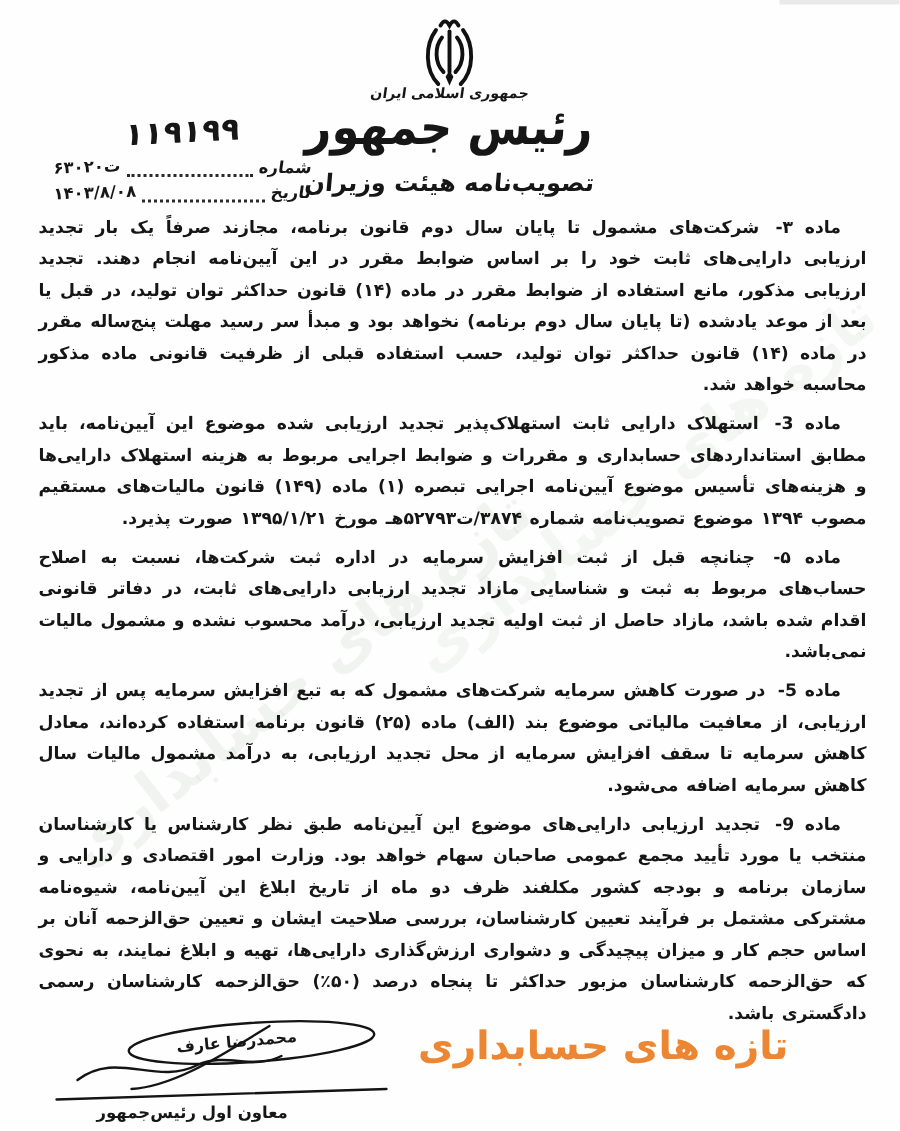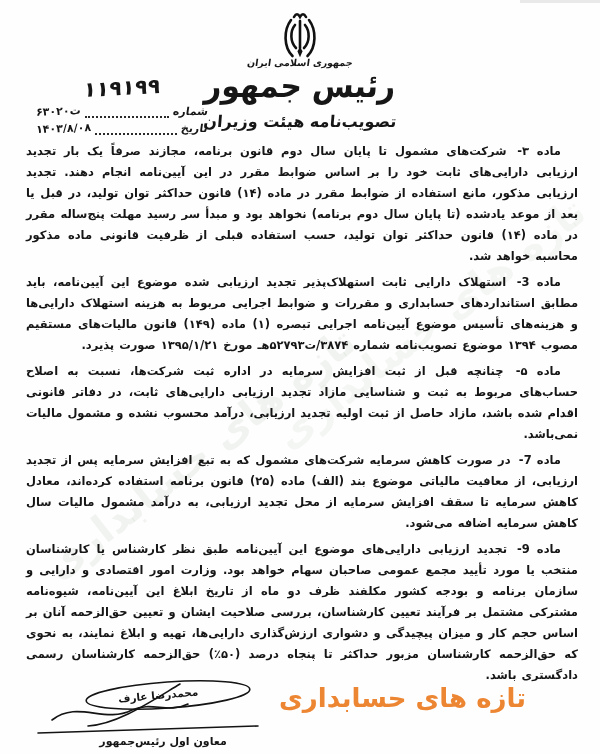--- a/index.html
+++ b/index.html
@@ -60,21 +60,21 @@
   .bg-watermark.w2 { top:300px; left:240px; color:rgba(115,145,105,0.07); }
 
   
   .signature { position:absolute; top:676px; left:30px; width:240px; height:74px; }
   .signature svg { position:absolute; top:0; left:0; }
   .sig-name {
     position:absolute; top:13px; left:88px; font-size:10.5px; font-weight:bold;
     transform:rotate(-5deg); white-space:nowrap;
   }
   .sig-title {
-    position:absolute; bottom:2px; left:0; width:82%; text-align:right;
+    position:absolute; bottom:2px; left:0; width:82%; text-align:center;
     font-size:11px; font-weight:bold;
   }
 
   
   .site-mark {
     position:absolute; top:683px; left:298px; width:228px; text-align:center;
     font-size:26px; font-weight:bold; color:#ED8633; white-space:nowrap;
   }
 </style>
 </head>
@@ -125,21 +125,21 @@
     </p>
     <p class="article">
       <span class="lbl">ماده 3-</span>
       <span>استهلاک دارایی ثابت استهلاک‌پذیر تجدید ارزیابی شده موضوع این آیین‌نامه، باید مطابق استانداردهای حسابداری و مقررات و ضوابط اجرایی مربوط به هزینه استهلاک دارایی‌ها و هزینه‌های تأسیس موضوع آیین‌نامه اجرایی تبصره (۱) ماده (۱۴۹) قانون مالیات‌های مستقیم مصوب ۱۳۹۴ موضوع تصویب‌نامه شماره ۳۸۷۴/ت۵۲۷۹۳هـ مورخ ۱۳۹۵/۱/۲۱ صورت پذیرد.</span>
     </p>
     <p class="article">
       <span class="lbl">ماده ۵-</span>
       <span>چنانچه قبل از ثبت افزایش سرمایه در اداره ثبت شرکت‌ها، نسبت به اصلاح حساب‌های مربوط به ثبت و شناسایی مازاد تجدید ارزیابی دارایی‌های ثابت، در دفاتر قانونی اقدام شده باشد، مازاد حاصل از ثبت اولیه تجدید ارزیابی، درآمد محسوب نشده و مشمول مالیات نمی‌باشد.</span>
     </p>
     <p class="article">
-      <span class="lbl">ماده 7-</span>
+      <span class="lbl">ماده 5-</span>
       <span>در صورت کاهش سرمایه شرکت‌های مشمول که به تبع افزایش سرمایه پس از تجدید ارزیابی، از معافیت مالیاتی موضوع بند (الف) ماده (۲۵) قانون برنامه استفاده کرده‌اند، معادل کاهش سرمایه تا سقف افزایش سرمایه از محل تجدید ارزیابی، به درآمد مشمول مالیات سال کاهش سرمایه اضافه می‌شود.</span>
     </p>
     <p class="article">
       <span class="lbl">ماده 9-</span>
       <span>تجدید ارزیابی دارایی‌های موضوع این آیین‌نامه طبق نظر کارشناس یا کارشناسان منتخب یا مورد تأیید مجمع عمومی صاحبان سهام خواهد بود. وزارت امور اقتصادی و دارایی و سازمان برنامه و بودجه کشور مکلفند ظرف دو ماه از تاریخ ابلاغ این آیین‌نامه، شیوه‌نامه مشترکی مشتمل بر فرآیند تعیین کارشناسان، بررسی صلاحیت ایشان و تعیین حق‌الزحمه آنان بر اساس حجم کار و میزان پیچیدگی و دشواری ارزش‌گذاری دارایی‌ها، تهیه و ابلاغ نمایند، به نحوی که حق‌الزحمه کارشناسان مزبور حداکثر تا پنجاه درصد (۵۰٪) حق‌الزحمه کارشناسان رسمی دادگستری باشد.</span>
     </p>
   </div>
 
   <div class="signature">
     <svg width="240" height="74" viewBox="0 0 240 74">

